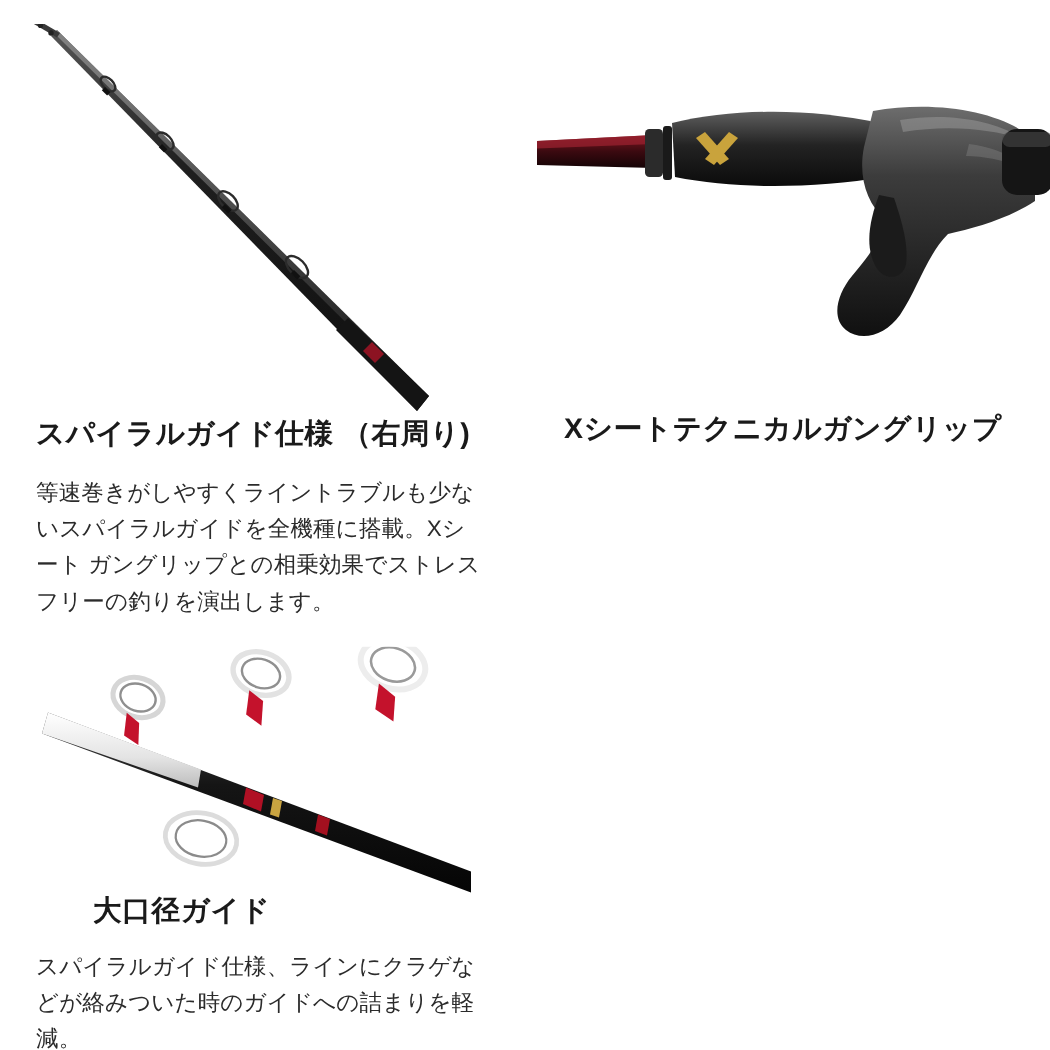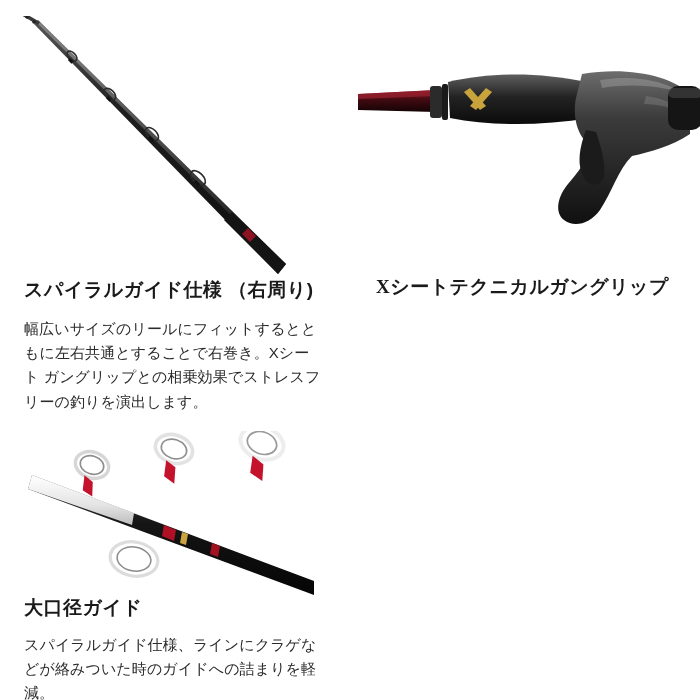--- a/index.html
+++ b/index.html
@@ -90,41 +90,41 @@
     overflow: hidden;
   }
 
   
   .txt-guide {
     position: absolute;
     left: 24px;
     top: 580px;
     width: 300px;
   }
-  .txt-guide .heading { margin-bottom: 12px; }
+  .txt-guide .heading { margin-bottom: 12px; margin-left: 38px; }
 
   
   .photo-grip {
     position: absolute;
     left: 350px;
     top: 60px;
     width: 350px;
     height: 200px;
     overflow: hidden;
     background: #ffffff;
   }
 
   
   .txt-grip {
     position: absolute;
     left: 376px;
     top: 275px;
     width: 305px;
   }
-  .txt-grip .heading { margin-bottom: 14px; font-family: Liberation Serif, serif; }
+  .txt-grip .heading { margin-bottom: 14px; }
 
   svg { display: block; }
 </style>
 </head>
 <body>
 
 <div class="page">
 
   <div class="col-left">
 
@@ -163,21 +163,21 @@
           <rect x="210" y="174" width="6" height="3" transform="rotate(45 210 174)"></rect>
         </g>
 
         <path d="M 246 206 L 300 258 L 292 268 L 238 214 Z" fill="#141414"></path>
         <path d="M 262 222 L 270 230 L 264 236 L 256 228 Z" fill="#8c1322"></path>
       </svg>
     </div>
 
     <div class="txt-spiral">
       <div class="heading">スパイラルガイド仕様 （右周り)</div>
-      <div class="body-text">幅広いサイズのリールにフィットするとともに左右共通とすることで右巻き。Xシート ガングリップとの相乗効果でストレスフリーの釣りを演出します。</div>
+      <div class="body-text">等速巻きがしやすくライントラブルも少ないスパイラルガイドを全機種に搭載。Xシート ガングリップとの相乗効果でストレスフリーの釣りを演出します。</div>
     </div>
 
     <div class="photo-rod-guides">
       <svg width="320" height="165" viewBox="0 0 320 165" xmlns="http://www.w3.org/2000/svg">
         <defs>
           <linearGradient id="blankGrad" x1="0" y1="0" x2="0" y2="1">
             <stop offset="0%" stop-color="#4a4a4a"></stop>
             <stop offset="40%" stop-color="#151515"></stop>
             <stop offset="100%" stop-color="#050505"></stop>
           </linearGradient>

